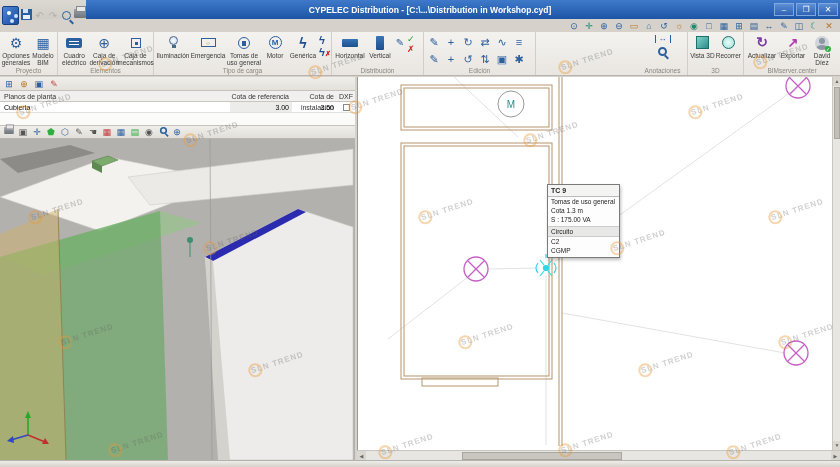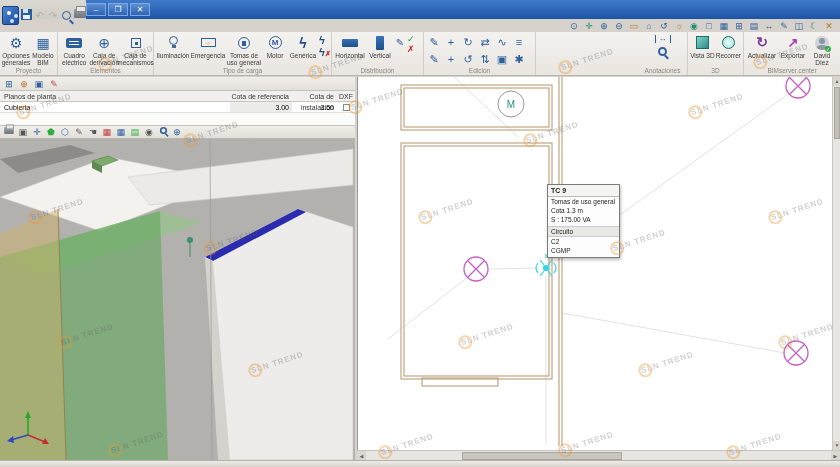--- a/index.html
+++ b/index.html
@@ -134,20 +134,21 @@
   .wm { position:absolute; transform:rotate(-18deg); font-size:8px; font-weight:bold;
     letter-spacing:1px; color:rgba(95,95,95,.30); white-space:nowrap; }
   .wm:before { content:""; position:absolute; left:-3px; top:-2px; width:10px; height:10px;
     border:2px solid rgba(235,150,50,.40); border-radius:50%; }
 </style>
 </head>
 <body>
 
 <div id="titlebar">
   <div id="titleblue">
+    <div id="title-text">CYPELEC Distribution - [C:\...\Distribution in Workshop.cyd]</div>
     <div class="winbtn">–</div>
     <div class="winbtn">❐</div>
     <div class="winbtn">✕</div>
   </div>
 </div>
 <div id="qat">
   <div id="app-icon"></div>
   <div class="qat-ic">
       <div class="floppy"></div>
     </div>

